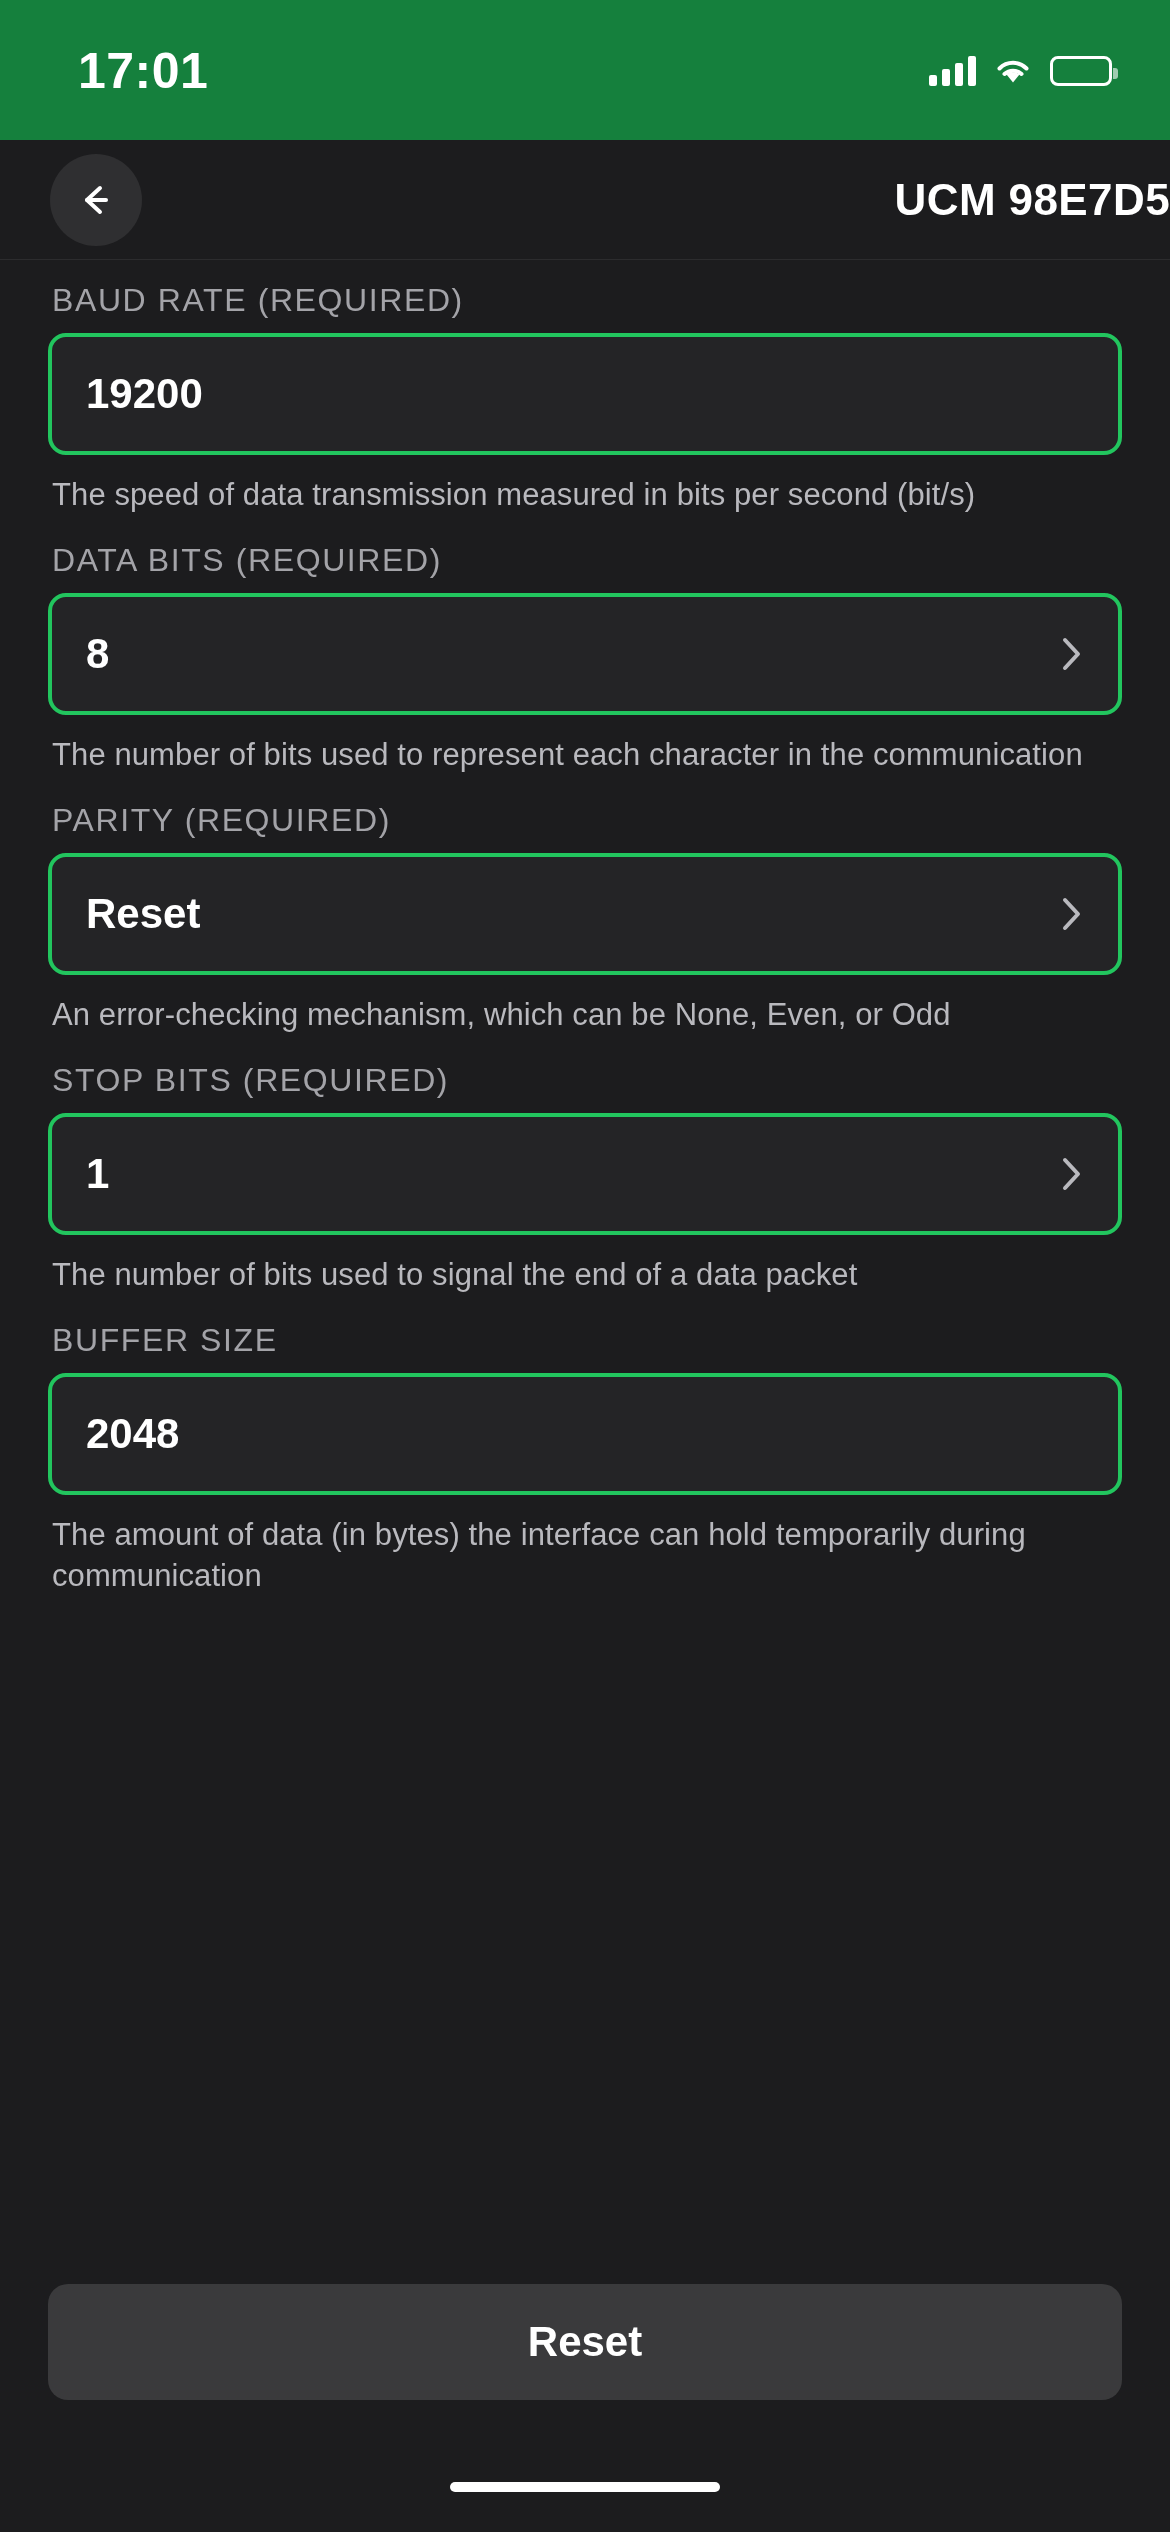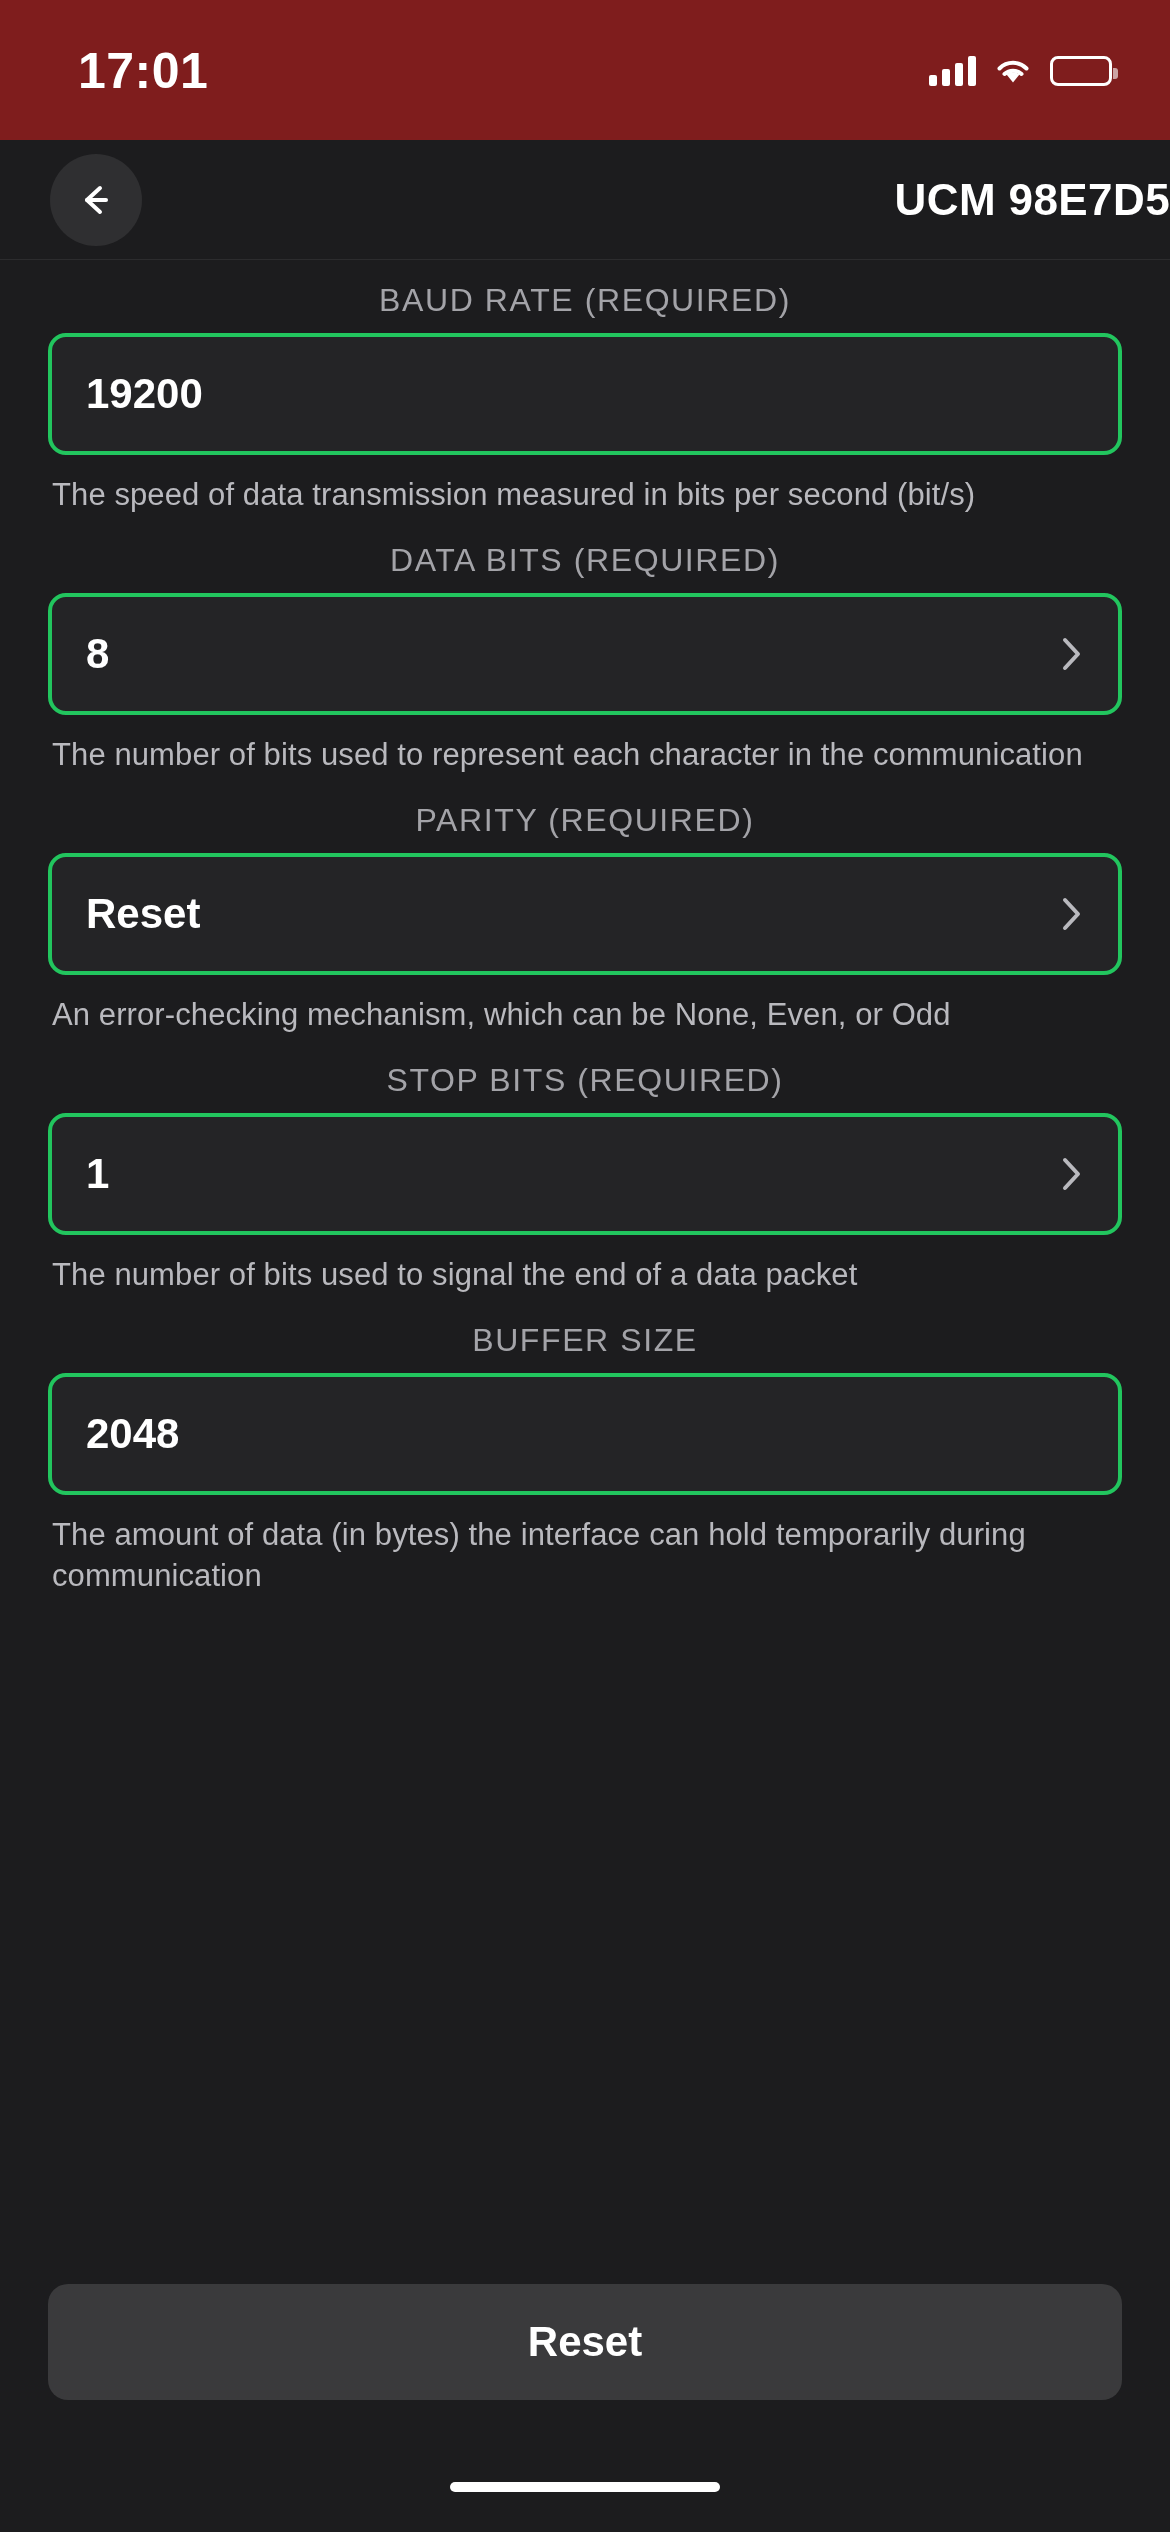--- a/index.html
+++ b/index.html
@@ -16,21 +16,21 @@
     height: 2532px;
     background: #1c1c1e;
     display: flex;
     flex-direction: column;
   }
 
   
   .status-bar {
     height: 140px;
     flex: 0 0 140px;
-    background: #7f1d1d;
+    background: #15803d;
     display: flex;
     align-items: center;
     justify-content: space-between;
     padding: 0 58px 9px 78px;
     position: relative;
   }
   .status-time {
     font-size: 50px;
     font-weight: 600;
     color: #ffffff;
@@ -106,21 +106,20 @@
     padding: 0 48px;
     overflow: hidden;
     position: relative;
   }
   .field-group { margin-bottom: 4px; }
   .field-label {
     font-size: 32px;
     color: #a3a3a8;
     letter-spacing: 1.6px;
     padding: 22px 4px 14px 4px;
-    text-align: center;
   }
   .field-box {
     height: 122px;
     background: #242426;
     border: 4px solid #22c55e;
     border-radius: 18px;
     display: flex;
     align-items: center;
     justify-content: space-between;
     padding: 0 34px;

